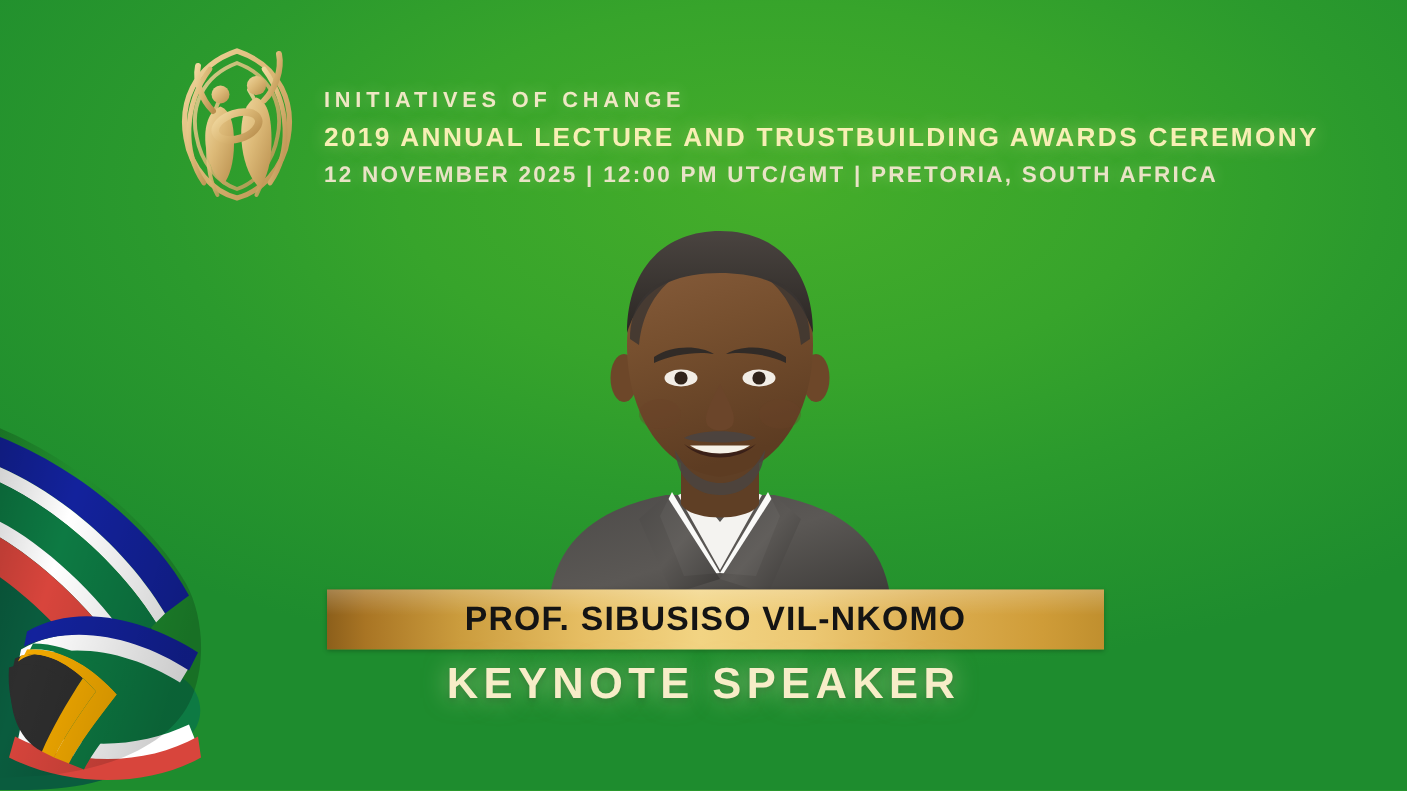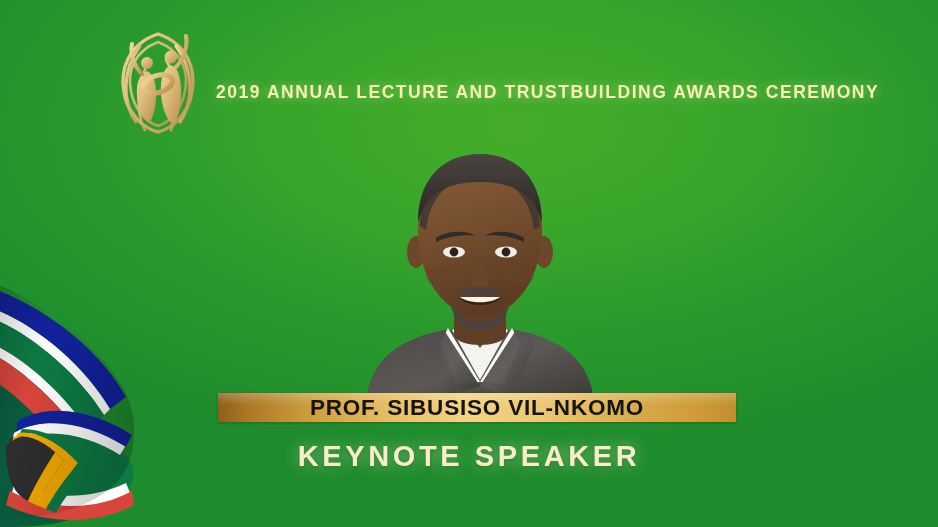--- a/index.html
+++ b/index.html
@@ -35,21 +35,21 @@
   .line3 {
     font-size:15px; font-weight:700; letter-spacing:1.5px;
     color:#e9e3c6; line-height:1.55; white-space:nowrap;
     text-shadow:0 0 10px rgba(255,255,210,.28);
   }
   
   .portrait { position:absolute; left:340px; top:134px; width:280px; height:268px; }
   .portrait svg { display:block; width:280px; height:268px; }
   
   .name-banner {
-    position:absolute; left:218px; top:393px; width:518px; height:29px;
+    position:absolute; left:218px; top:393px; width:518px; height:40px;
     background:linear-gradient(90deg,
       #8c5f1b 0%, #a97524 5%, #cb9c3d 17%, #e6be63 33%,
       #f2d483 48%, #ecc873 62%, #dcae50 78%, #cf9c38 92%, #c08f2e 100%);
     display:flex; align-items:center; justify-content:center;
     box-shadow:0 1px 3px rgba(0,0,0,.25);
   }
   .name-banner::after{
     content:""; position:absolute; left:0; right:0; top:0; height:42%;
     background:linear-gradient(180deg,rgba(255,255,255,.22),rgba(255,255,255,0));
     pointer-events:none;
@@ -101,21 +101,23 @@
 
         <circle cx="59" cy="31" r="6.4" fill="url(#goldL)"></circle>
         <path d="M59 39 C51 42 48 54 49 68 C50 82 55 94 61 99 C66 93 69 82 69 68 C69 53 67 42 59 39 Z" fill="url(#goldL)"></path>
         <path d="M64 41 C72 33 76 20 74 10" fill="none" stroke="url(#goldL)" stroke-width="4" stroke-linecap="round"></path>
 
         <ellipse cx="46" cy="58" rx="15" ry="8.5" fill="none" stroke="url(#goldL)" stroke-width="5" transform="rotate(-18 46 58)"></ellipse>
       </svg>
     </div>
 
     <div class="header-text">
+      <div class="line1">INITIATIVES OF CHANGE</div>
       <div class="line2">2019 ANNUAL LECTURE AND TRUSTBUILDING AWARDS CEREMONY</div>
+      <div class="line3">12 NOVEMBER 2025 | 12:00 PM UTC/GMT | PRETORIA, SOUTH AFRICA</div>
     </div>
   </div>
 
   <div class="portrait">
     <svg viewBox="0 0 280 268" xmlns="http://www.w3.org/2000/svg" aria-hidden="true">
       <defs>
         <linearGradient id="skin" x1="0" y1="0" x2="0.25" y2="1">
           <stop offset="0%" stop-color="#8a5f3e"></stop>
           <stop offset="45%" stop-color="#77502f"></stop>
           <stop offset="100%" stop-color="#5d3c22"></stop>

